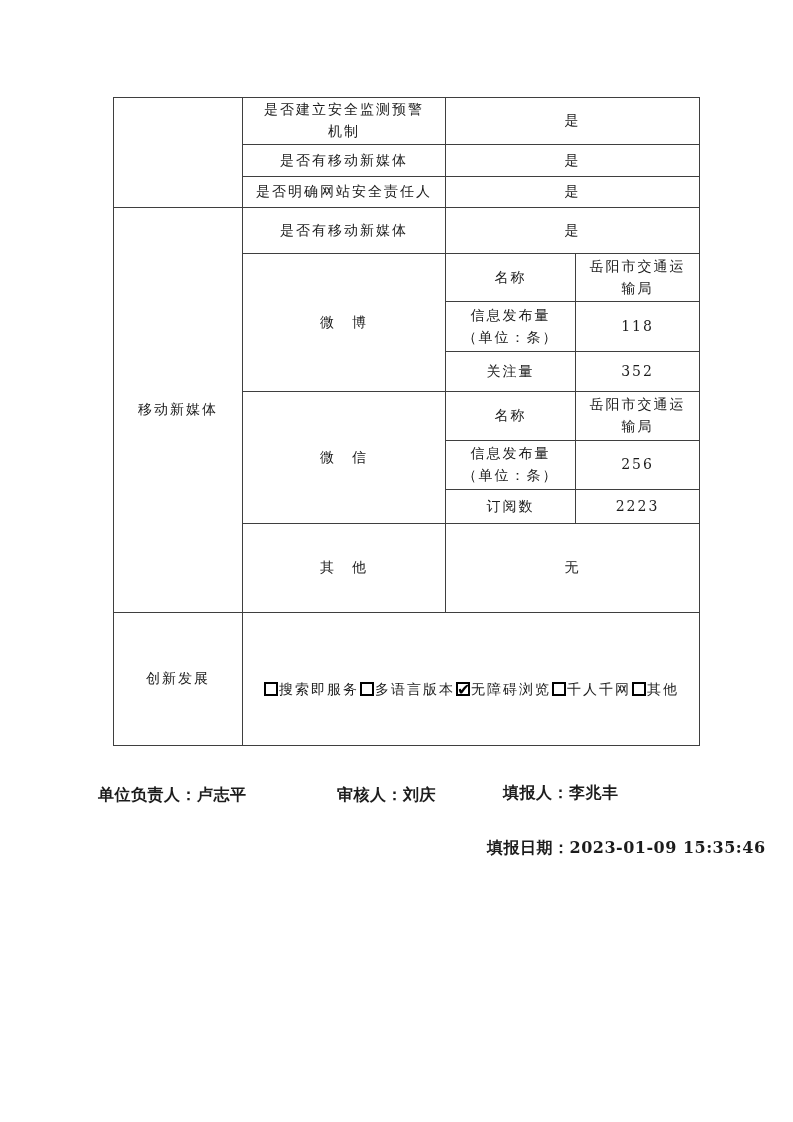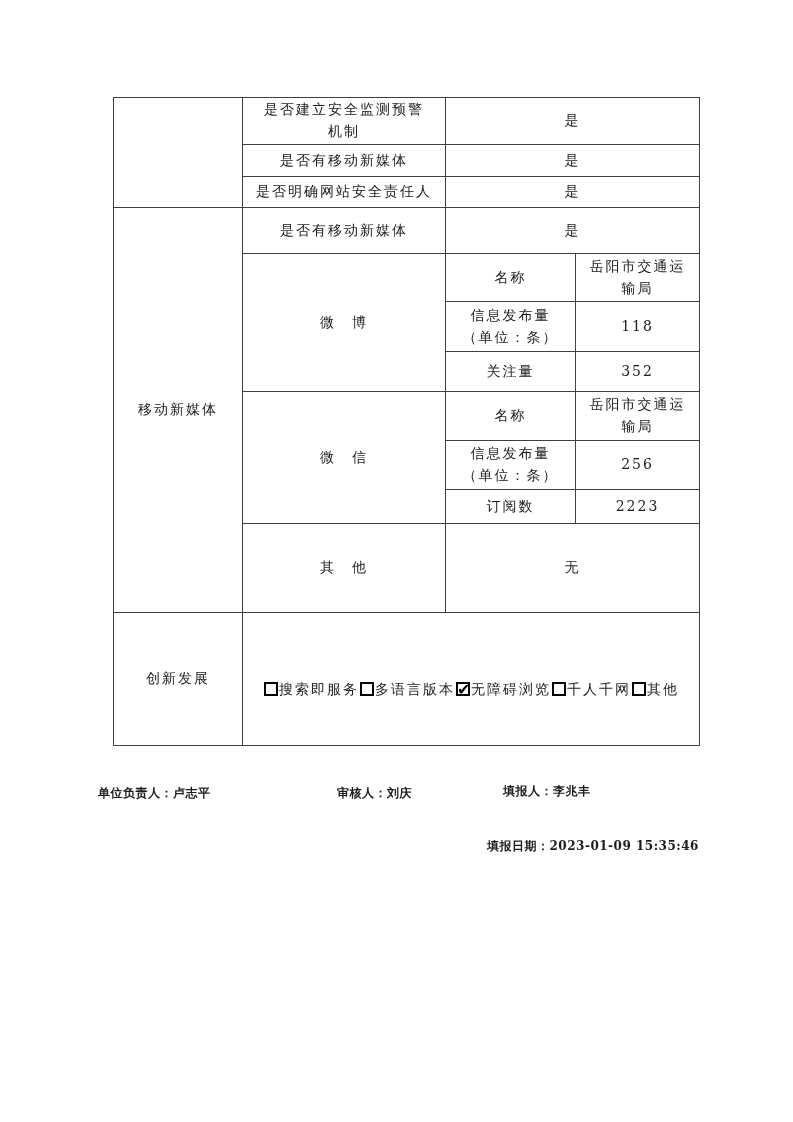--- a/index.html
+++ b/index.html
@@ -43,21 +43,21 @@
   .cb[data-checked="true"]::after {
     content:"✔";
     position:absolute; left:-1px; top:-6px;
     font-family:"DejaVu Sans",sans-serif;
     font-size:16px; font-weight:bold; color:#000;
     letter-spacing:0;
   }
   .footer-item {
     position:absolute;
     font-weight:bold;
-    font-size:12px;
+    font-size:16px;
     letter-spacing:0.5px;
     white-space:nowrap;
   }
   .page-number {
     position:absolute;
     left:0; top:1044px; width:100%;
     text-align:center;
     font-size:15px;
   }
 </style>

